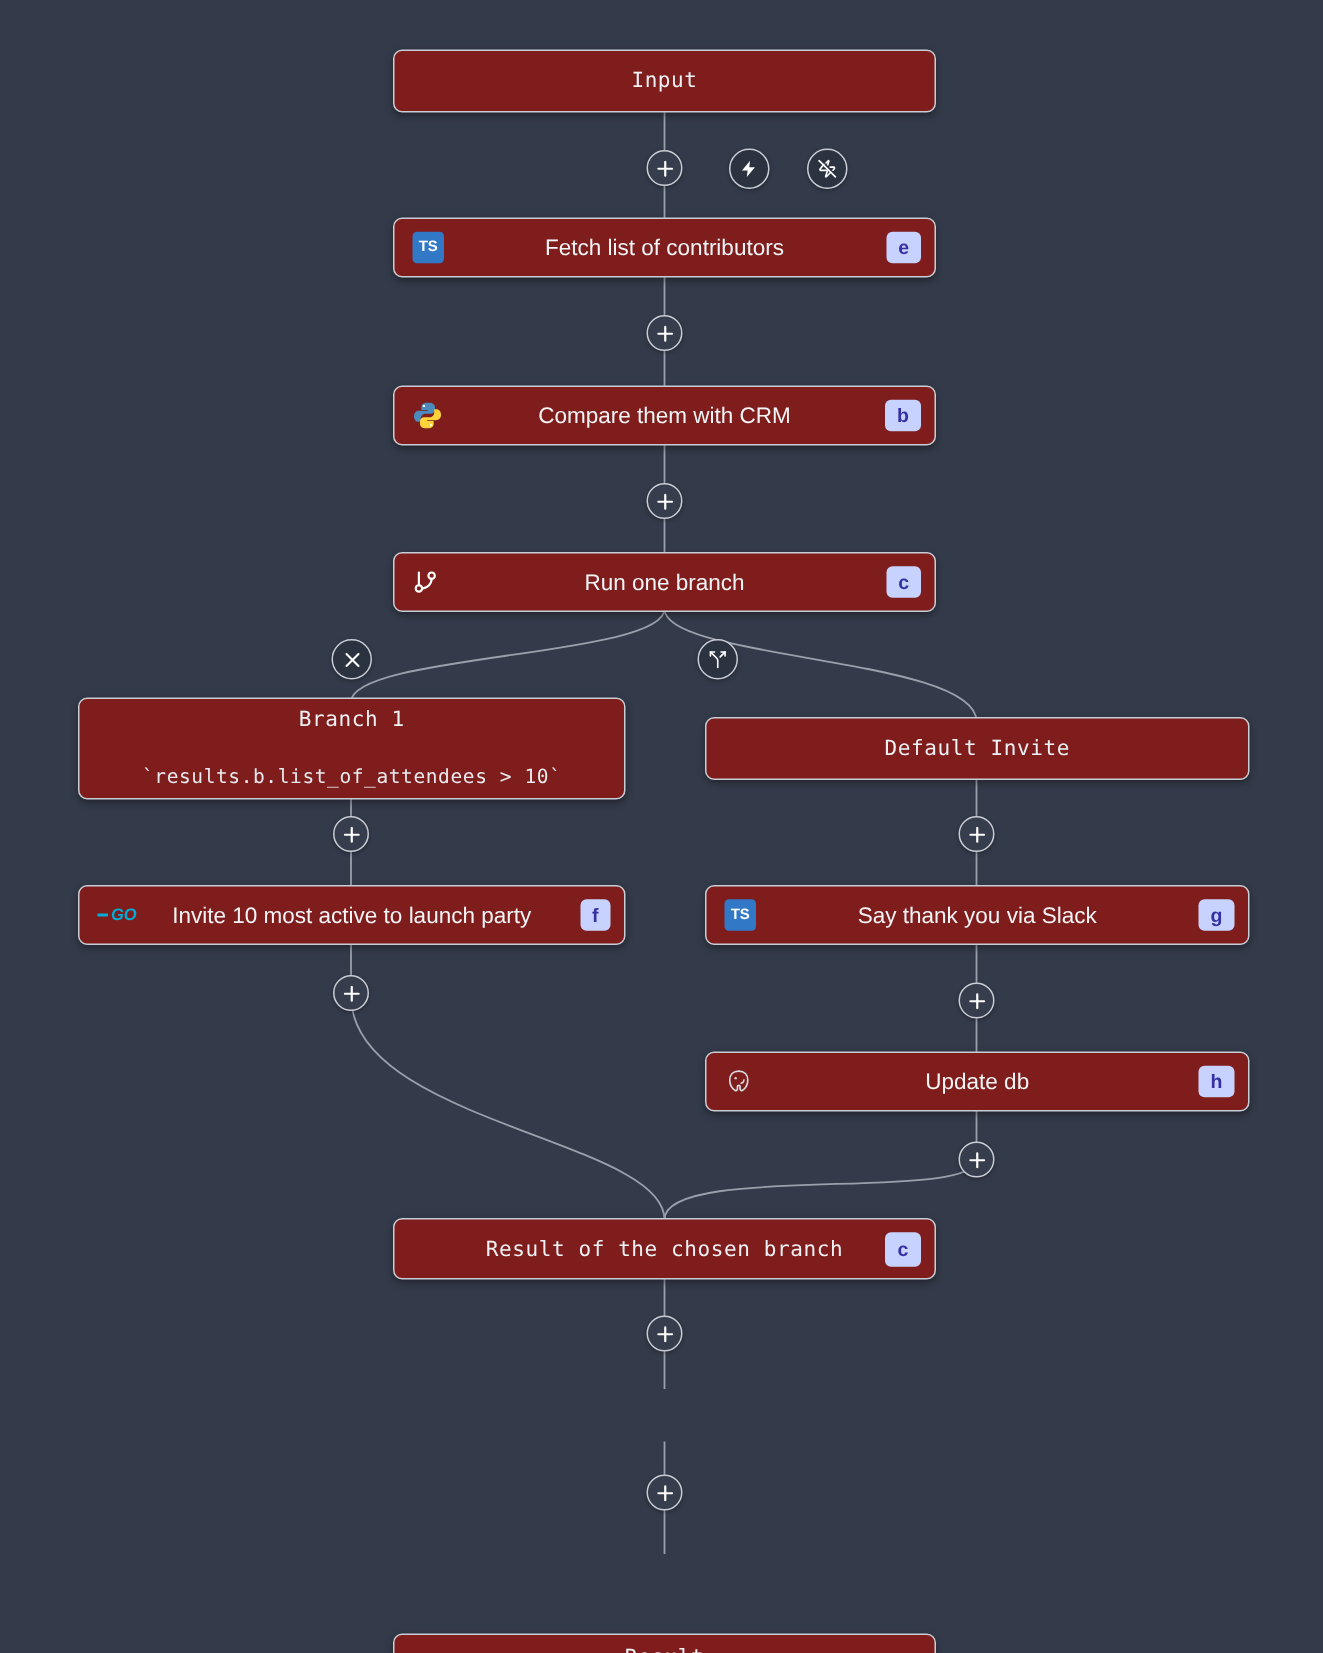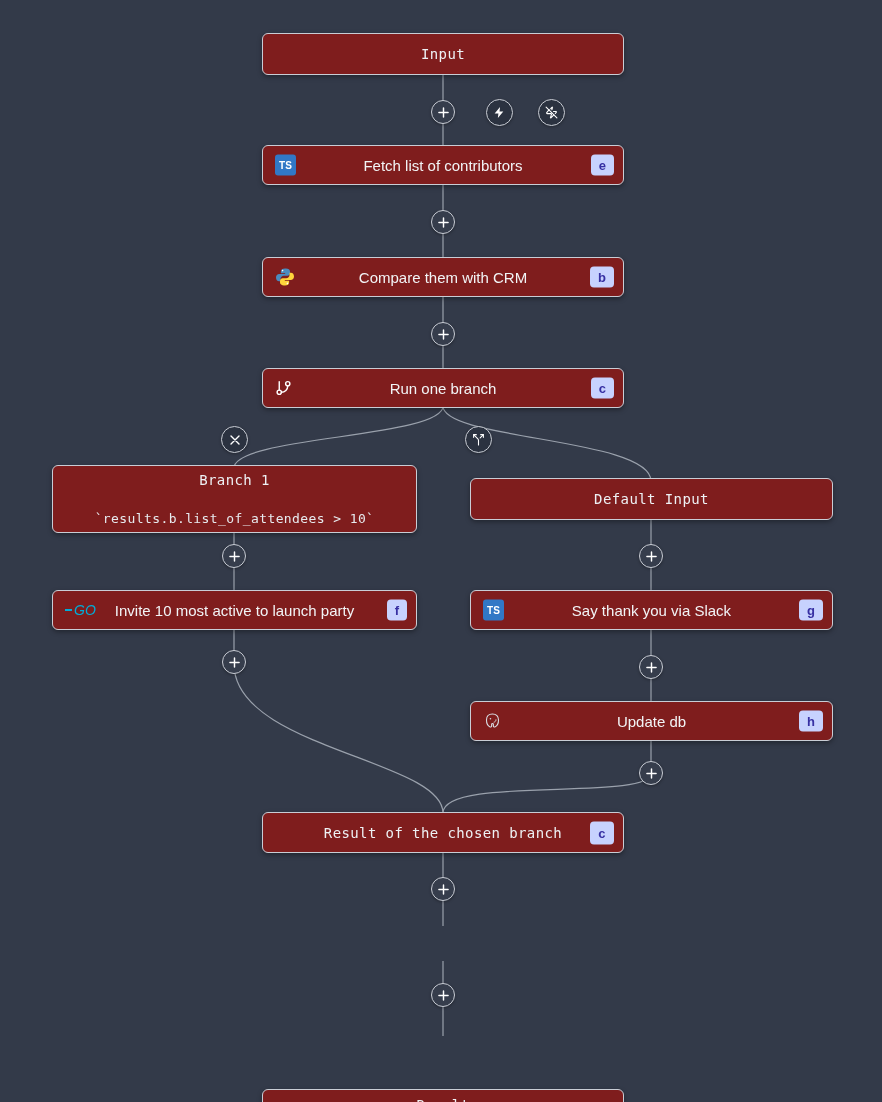--- a/index.html
+++ b/index.html
@@ -56,21 +56,21 @@
   .plus-btn { width:24px; height:24px; }
   .aux-btn  { width:27px; height:27px; background:#2b3240; }
 
   .ts-box {
     width:21px; height:21px; background:#3178c6; border-radius:3px;
     display:flex; align-items:center; justify-content:center;
     color:#fff; font-weight:700; font-size:10px;
     font-family:"Liberation Sans", sans-serif;
   }
   .go-mark {
-    color:#00ADD8; font-weight:400; font-style:italic; font-size:14px;
+    color:#00ADD8; font-weight:700; font-style:italic; font-size:11px;
     font-family:"Liberation Sans", sans-serif; display:inline-flex; align-items:center;
   }
   .go-mark::before {
     content:""; display:inline-block; width:7px; height:2px;
     background:#00ADD8; margin-right:2px;
   }
 </style>
 </head>
 <body>
 
@@ -175,21 +175,21 @@
         <path d="m15 9 6-6"></path>
     </svg>
   </div>
 
   <div class="node node-mono branch-head" style="left:52px;top:465px;width:365px;height:68px">
     <span>Branch 1</span>
     <span class="branch-cond">`results.b.list_of_attendees &gt; 10`</span>
   </div>
 
   <div class="node node-mono" style="left:470px;top:478px;width:363px;height:42px">
-    <span>Default Input</span>
+    <span>Default Invite</span>
   </div>
 
   <div class="circle plus-btn" style="left:222px;top:544px">
     <svg width="11" height="11" viewBox="0 0 12 12">
         <path d="M6 1v10M1 6h10" stroke="#fff" stroke-width="1.6" stroke-linecap="round"></path>
       </svg>
   </div>
   <div class="circle plus-btn" style="left:639px;top:544px">
     <svg width="11" height="11" viewBox="0 0 12 12">
         <path d="M6 1v10M1 6h10" stroke="#fff" stroke-width="1.6" stroke-linecap="round"></path>

